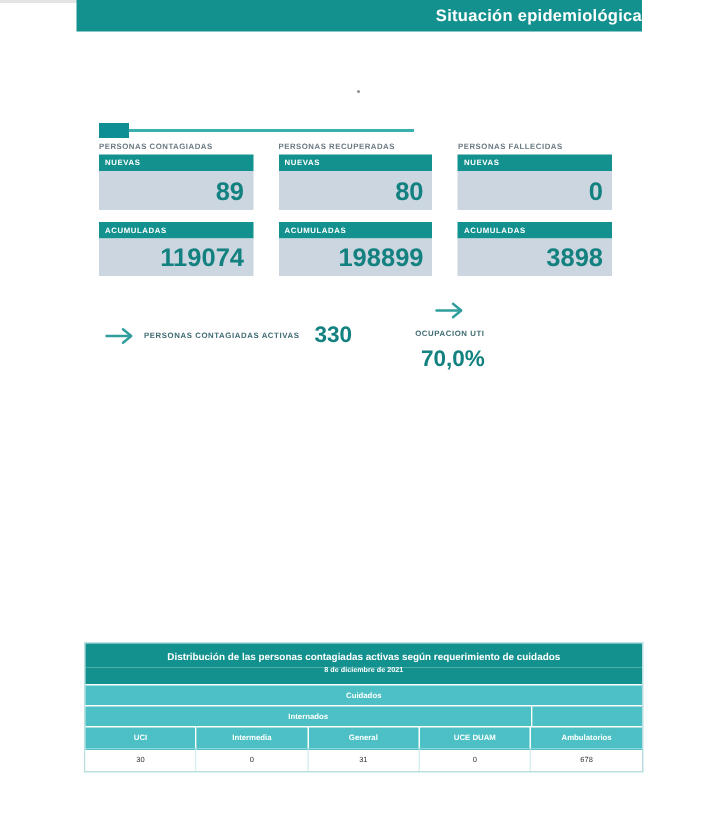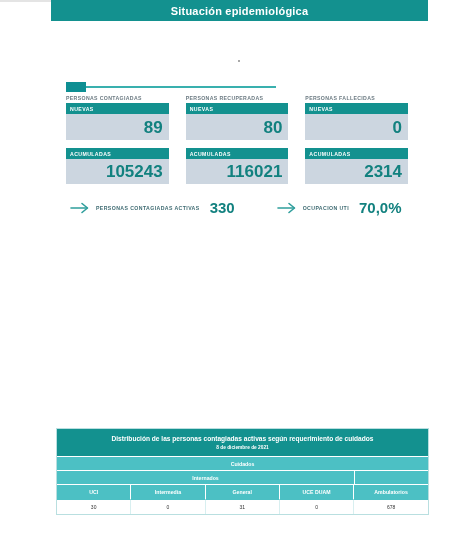--- a/index.html
+++ b/index.html
@@ -30,21 +30,21 @@
   .banner {
     position: absolute;
     left: 51px; top: 0;
     width: 377px; height: 21px;
     background: #13918f;
     color: #ffffff;
     font-size: 11px;
     font-weight: bold;
     display: flex;
     align-items: center;
-    justify-content: center;
+    justify-content: flex-end;
     letter-spacing: .2px;
   }
 
   
   .stray-dot {
     position: absolute;
     left: 238px; top: 60px;
     width: 2px; height: 2px;
     background: #8d8d8d;
     border-radius: 50%;
@@ -121,21 +121,21 @@
     left: 70px; top: 200px;
     width: 340px;
     display: flex;
     align-items: center;
   }
   .arrow-stat {
     display: flex;
     align-items: center;
     gap: 6px;
   }
-  .arrow-stat.second { margin-left: 42px; }
+  .arrow-stat.second { margin-left: 42px; flex-direction: column; }
   .arrow-icon {
     width: 20px; height: 14px;
     display: block;
     flex: none;
   }
   .arrow-label {
     font-size: 5.2px;
     font-weight: bold;
     color: #3f6b72;
     letter-spacing: .4px;
@@ -259,53 +259,53 @@
       <div class="metric-caption">PERSONAS CONTAGIADAS</div>
       <div class="metric-card">
         <div class="metric-head">NUEVAS</div>
         <div class="metric-body">
           <span class="metric-value">89</span>
         </div>
       </div>
       <div class="metric-card">
         <div class="metric-head">ACUMULADAS</div>
         <div class="metric-body tall">
-          <span class="metric-value big">105243</span>
+          <span class="metric-value big">119074</span>
         </div>
       </div>
     </div>
 
     <div class="metric-col">
       <div class="metric-caption">PERSONAS RECUPERADAS</div>
       <div class="metric-card">
         <div class="metric-head">NUEVAS</div>
         <div class="metric-body">
           <span class="metric-value">80</span>
         </div>
       </div>
       <div class="metric-card">
         <div class="metric-head">ACUMULADAS</div>
         <div class="metric-body tall">
-          <span class="metric-value big">116021</span>
+          <span class="metric-value big">198899</span>
         </div>
       </div>
     </div>
 
     <div class="metric-col">
       <div class="metric-caption">PERSONAS FALLECIDAS</div>
       <div class="metric-card">
         <div class="metric-head">NUEVAS</div>
         <div class="metric-body">
           <span class="metric-value">0</span>
         </div>
       </div>
       <div class="metric-card">
         <div class="metric-head">ACUMULADAS</div>
         <div class="metric-body tall">
-          <span class="metric-value big">2314</span>
+          <span class="metric-value big">3898</span>
         </div>
       </div>
     </div>
 
   </div>
 
   <div class="arrow-stats">
 
     <div class="arrow-stat">
       <svg class="arrow-icon" viewBox="0 0 20 14">

